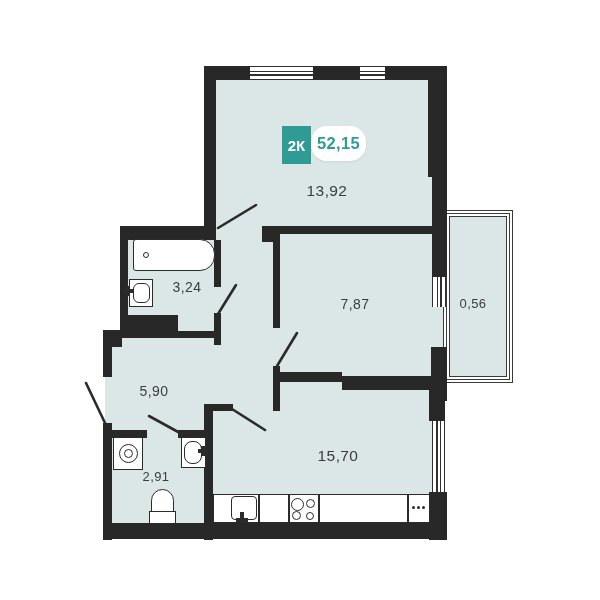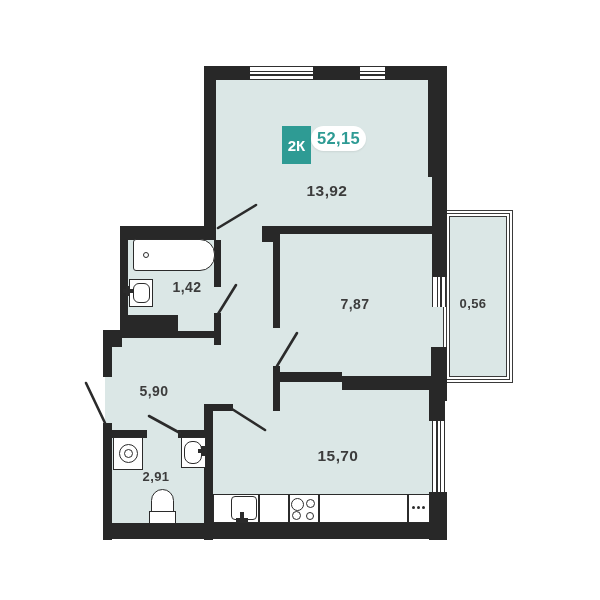--- a/index.html
+++ b/index.html
@@ -1,21 +1,21 @@
 <!DOCTYPE html>
 <html><head>
 <meta charset="utf-8">
 <style>
   html,body{margin:0;padding:0;background:#ffffff;}
   .stage{position:relative;width:600px;height:600px;background:#ffffff;overflow:hidden;
          font-family:"Liberation Sans","DejaVu Sans",sans-serif;}
   .f{position:absolute;background:#dbe7e6;}
   .w{position:absolute;background:#282828;}
   .lbl{position:absolute;transform:translate(-50%,-50%);color:#3c3c3c;font-size:14px;
-       font-weight:700;letter-spacing:.4px;white-space:nowrap;text-align:right;}
+       font-weight:400;letter-spacing:.4px;white-space:nowrap;text-align:right;}
   .lbl-lg{font-size:15.5px;}
   .lbl-sm{font-size:13px;}
   
   .win-h{position:absolute;background:#fff;border-top:1.5px solid #2f2f2f;
          border-bottom:1.5px solid #2f2f2f;box-sizing:border-box;}
   .win-h i{position:absolute;left:0;right:0;height:1.5px;background:#2f2f2f;}
   .win-h i.l1{top:31%;} .win-h i.l2{top:62%;}
   
   .win-v{position:absolute;background:#fff;border-left:1.5px solid #2f2f2f;
          border-right:1.5px solid #2f2f2f;box-sizing:border-box;}
@@ -26,21 +26,21 @@
                       inset 0 0 0 4px #3a3a3a, inset 0 0 0 6px #ffffff,
                       inset 0 0 0 7px #3a3a3a;}
   .fx{position:absolute;background:#ffffff;border:1.5px solid #2b2b2b;box-sizing:border-box;}
   .blk{position:absolute;background:#2b2b2b;}
   .dot{position:absolute;width:3px;height:3px;border-radius:50%;background:#2b2b2b;}
   .circ{position:absolute;border:1.5px solid #2b2b2b;border-radius:50%;background:#fff;
         box-sizing:border-box;}
   .badge-k{position:absolute;left:282px;top:126px;width:29px;height:38px;background:#2e9b94;
            color:#fff;display:flex;align-items:center;justify-content:center;
            font-size:15px;font-weight:700;}
-  .badge-a{position:absolute;left:311px;top:126px;width:55px;height:25px;background:#ffffff;
+  .badge-a{position:absolute;left:311px;top:126px;width:55px;height:35px;background:#ffffff;
            color:#2e9b94;display:flex;align-items:center;justify-content:center;
            font-size:16.5px;font-weight:700;letter-spacing:.3px;
            box-shadow:0 1px 2px rgba(0,0,0,.08);border-radius:16px;}
   svg.doors{position:absolute;left:0;top:0;pointer-events:none;}
 </style>
 </head>
 <body>
 
 <div class="stage">
 
@@ -138,20 +138,20 @@
     <line x1="277" y1="366" x2="297" y2="333" stroke="#2b2b2b" stroke-width="2.6" stroke-linecap="round"></line>
     <line x1="232" y1="409" x2="265" y2="430" stroke="#2b2b2b" stroke-width="2.6" stroke-linecap="round"></line>
     <line x1="149" y1="416" x2="180" y2="433" stroke="#2b2b2b" stroke-width="2.6" stroke-linecap="round"></line>
     <line x1="105" y1="423" x2="86" y2="383" stroke="#2b2b2b" stroke-width="2.6" stroke-linecap="round"></line>
   </svg>
 
   <div class="badge-k">2К</div>
   <div class="badge-a">52,15</div>
 
   <div class="lbl lbl-lg" style="left:327px;top:191px;">13,92</div>
-  <div class="lbl" style="left:187px;top:287px;">1,42</div>
+  <div class="lbl" style="left:187px;top:287px;">3,24</div>
   <div class="lbl" style="left:355px;top:304px;">7,87</div>
   <div class="lbl lbl-sm" style="left:473px;top:303px;">0,56</div>
   <div class="lbl" style="left:154px;top:391px;">5,90</div>
   <div class="lbl lbl-sm" style="left:156px;top:476px;">2,91</div>
   <div class="lbl lbl-lg" style="left:338px;top:456px;">15,70</div>
 
 </div>
 
 </body></html>

